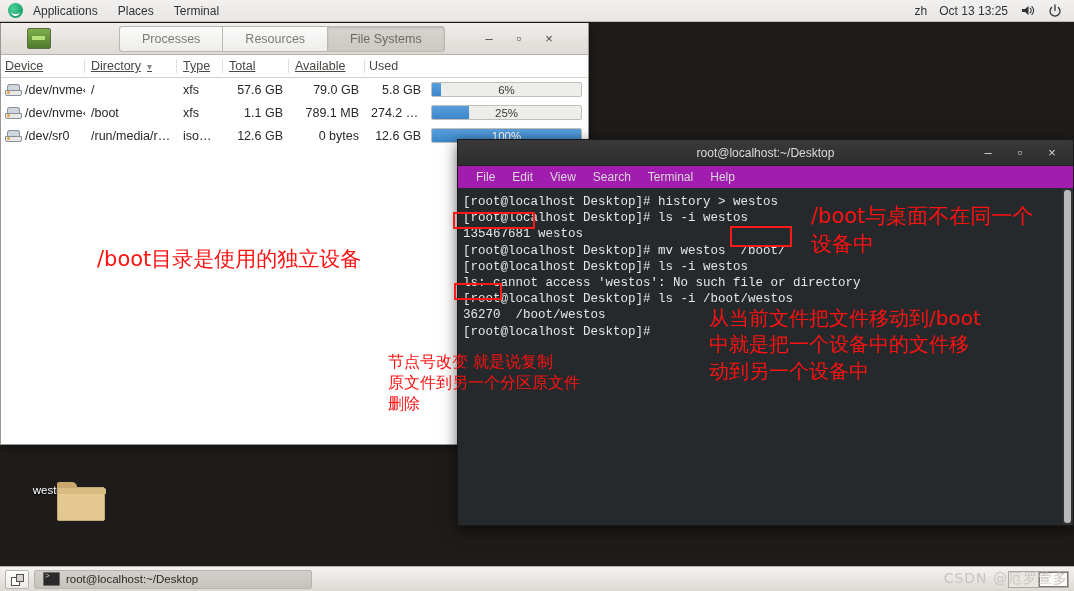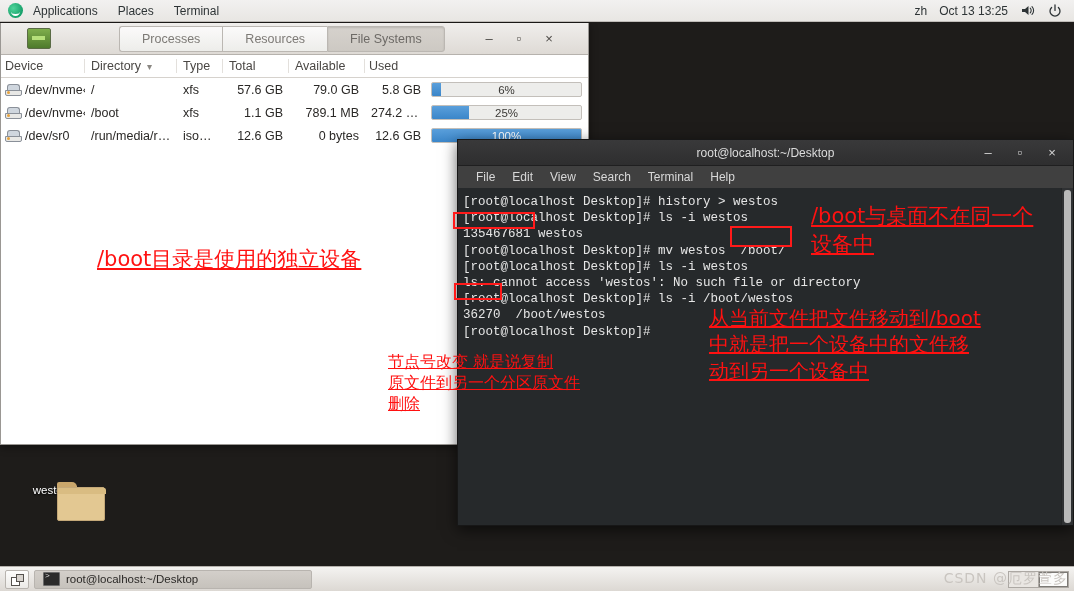--- a/index.html
+++ b/index.html
@@ -63,21 +63,21 @@
   .sm-tab.active{background:linear-gradient(to bottom,#d6d2cd,#cdc9c3);color:#6d6a66;
     box-shadow:inset 0 1px 2px rgba(0,0,0,.13);}
   #sm-wbtns{margin-left:auto;display:flex;align-items:center;gap:16px;padding-right:12px;color:#4b4845;}
   .wbtn{font-size:13px;line-height:1;cursor:default;width:14px;text-align:center;}
 
   #sm-head{
     display:flex;height:22px;align-items:center;font-size:12.5px;color:#4a4744;
     background:#ffffff;border-bottom:1px solid #d6d2cd;
   }
   #sm-head>div{padding:0 6px;box-sizing:border-box;white-space:nowrap;overflow:hidden;}
-  .hsep{border-right:1px solid #e3e0dc;}
+  .hsep{border-right:1px solid #e3e0dc;text-decoration:underline;}
   .sm-row{display:flex;height:23px;align-items:center;font-size:12.5px;color:#2a2826;}
   .sm-row>div{padding:0 6px;box-sizing:border-box;white-space:nowrap;overflow:hidden;text-overflow:ellipsis;}
   .c-dev{width:84px;display:flex !important;align-items:center;gap:3px;padding-left:4px !important;}
   .c-dir{width:92px;}
   .c-type{width:46px;}
   .c-total{width:66px;text-align:right;}
   .c-avail{width:76px;text-align:right;}
   .c-used{width:62px;text-align:right;}
   .c-bar{flex:1;padding-left:4px !important;padding-right:6px !important;}
   .hddico{width:17px;height:12px;flex:none;position:relative;}
@@ -96,37 +96,37 @@
   
   #term{
     position:absolute;left:457px;top:139px;width:617px;height:387px;
     background:#2b2b2b;border:1px solid #171717;box-sizing:border-box;
     box-shadow:0 4px 14px rgba(0,0,0,.6);
   }
   #t-title{height:25px;background:linear-gradient(to bottom,#39393a,#2e2e2f);
     border-bottom:1px solid #1f1f20;display:flex;align-items:center;position:relative;}
   #t-title .ttxt{position:absolute;left:0;right:0;text-align:center;font-size:12px;color:#dcdcdc;}
   #t-wbtns{margin-left:auto;display:flex;gap:18px;padding-right:14px;color:#d6d6d6;z-index:2;}
-  #t-menu{height:22px;background:#404040;display:flex;align-items:center;
+  #t-menu{height:22px;background:#a21caf;display:flex;align-items:center;
     padding-left:10px;gap:1px;border-bottom:1px solid #262627;}
   #t-menu span{font-size:12px;color:#d8d8d8;padding:2px 8px;cursor:default;}
   #t-body{position:absolute;left:0;right:0;top:48px;bottom:0;background:#26292b;overflow:hidden;}
   #t-scroll{position:absolute;right:0;top:48px;bottom:0;width:11px;background:#2f3133;
     border-left:1px solid #232526;}
   #t-scroll .thumb{position:absolute;left:2px;right:2px;top:2px;bottom:2px;background:#b9b9b9;border-radius:3px;}
   pre#t-text{
     margin:0;padding:6px 8px 0 5px;font-family:"Liberation Mono","DejaVu Sans Mono",monospace;
     font-size:12.5px;line-height:16.2px;color:#e6e6e6;white-space:pre;
   }
 
   
   .rbox{position:absolute;border:2px solid #ff1a1a;box-sizing:border-box;}
 
   
-  .anno{position:absolute;color:#ff1111;white-space:pre;line-height:1.32;text-decoration:underline;}
+  .anno{position:absolute;color:#ff1111;white-space:pre;line-height:1.32;}
   .anno.cn{font-family:"DejaVu Sans","Liberation Sans",sans-serif;}
 
   
   #taskbar{
     position:absolute;left:0;bottom:0;width:1074px;height:25px;
     background:linear-gradient(to bottom,#f4f3f1,#dcd8d3);
     border-top:1px solid #b5b1ac;display:flex;align-items:center;gap:5px;
     padding:0 5px;box-sizing:border-box;
   }
   .tbtn{

